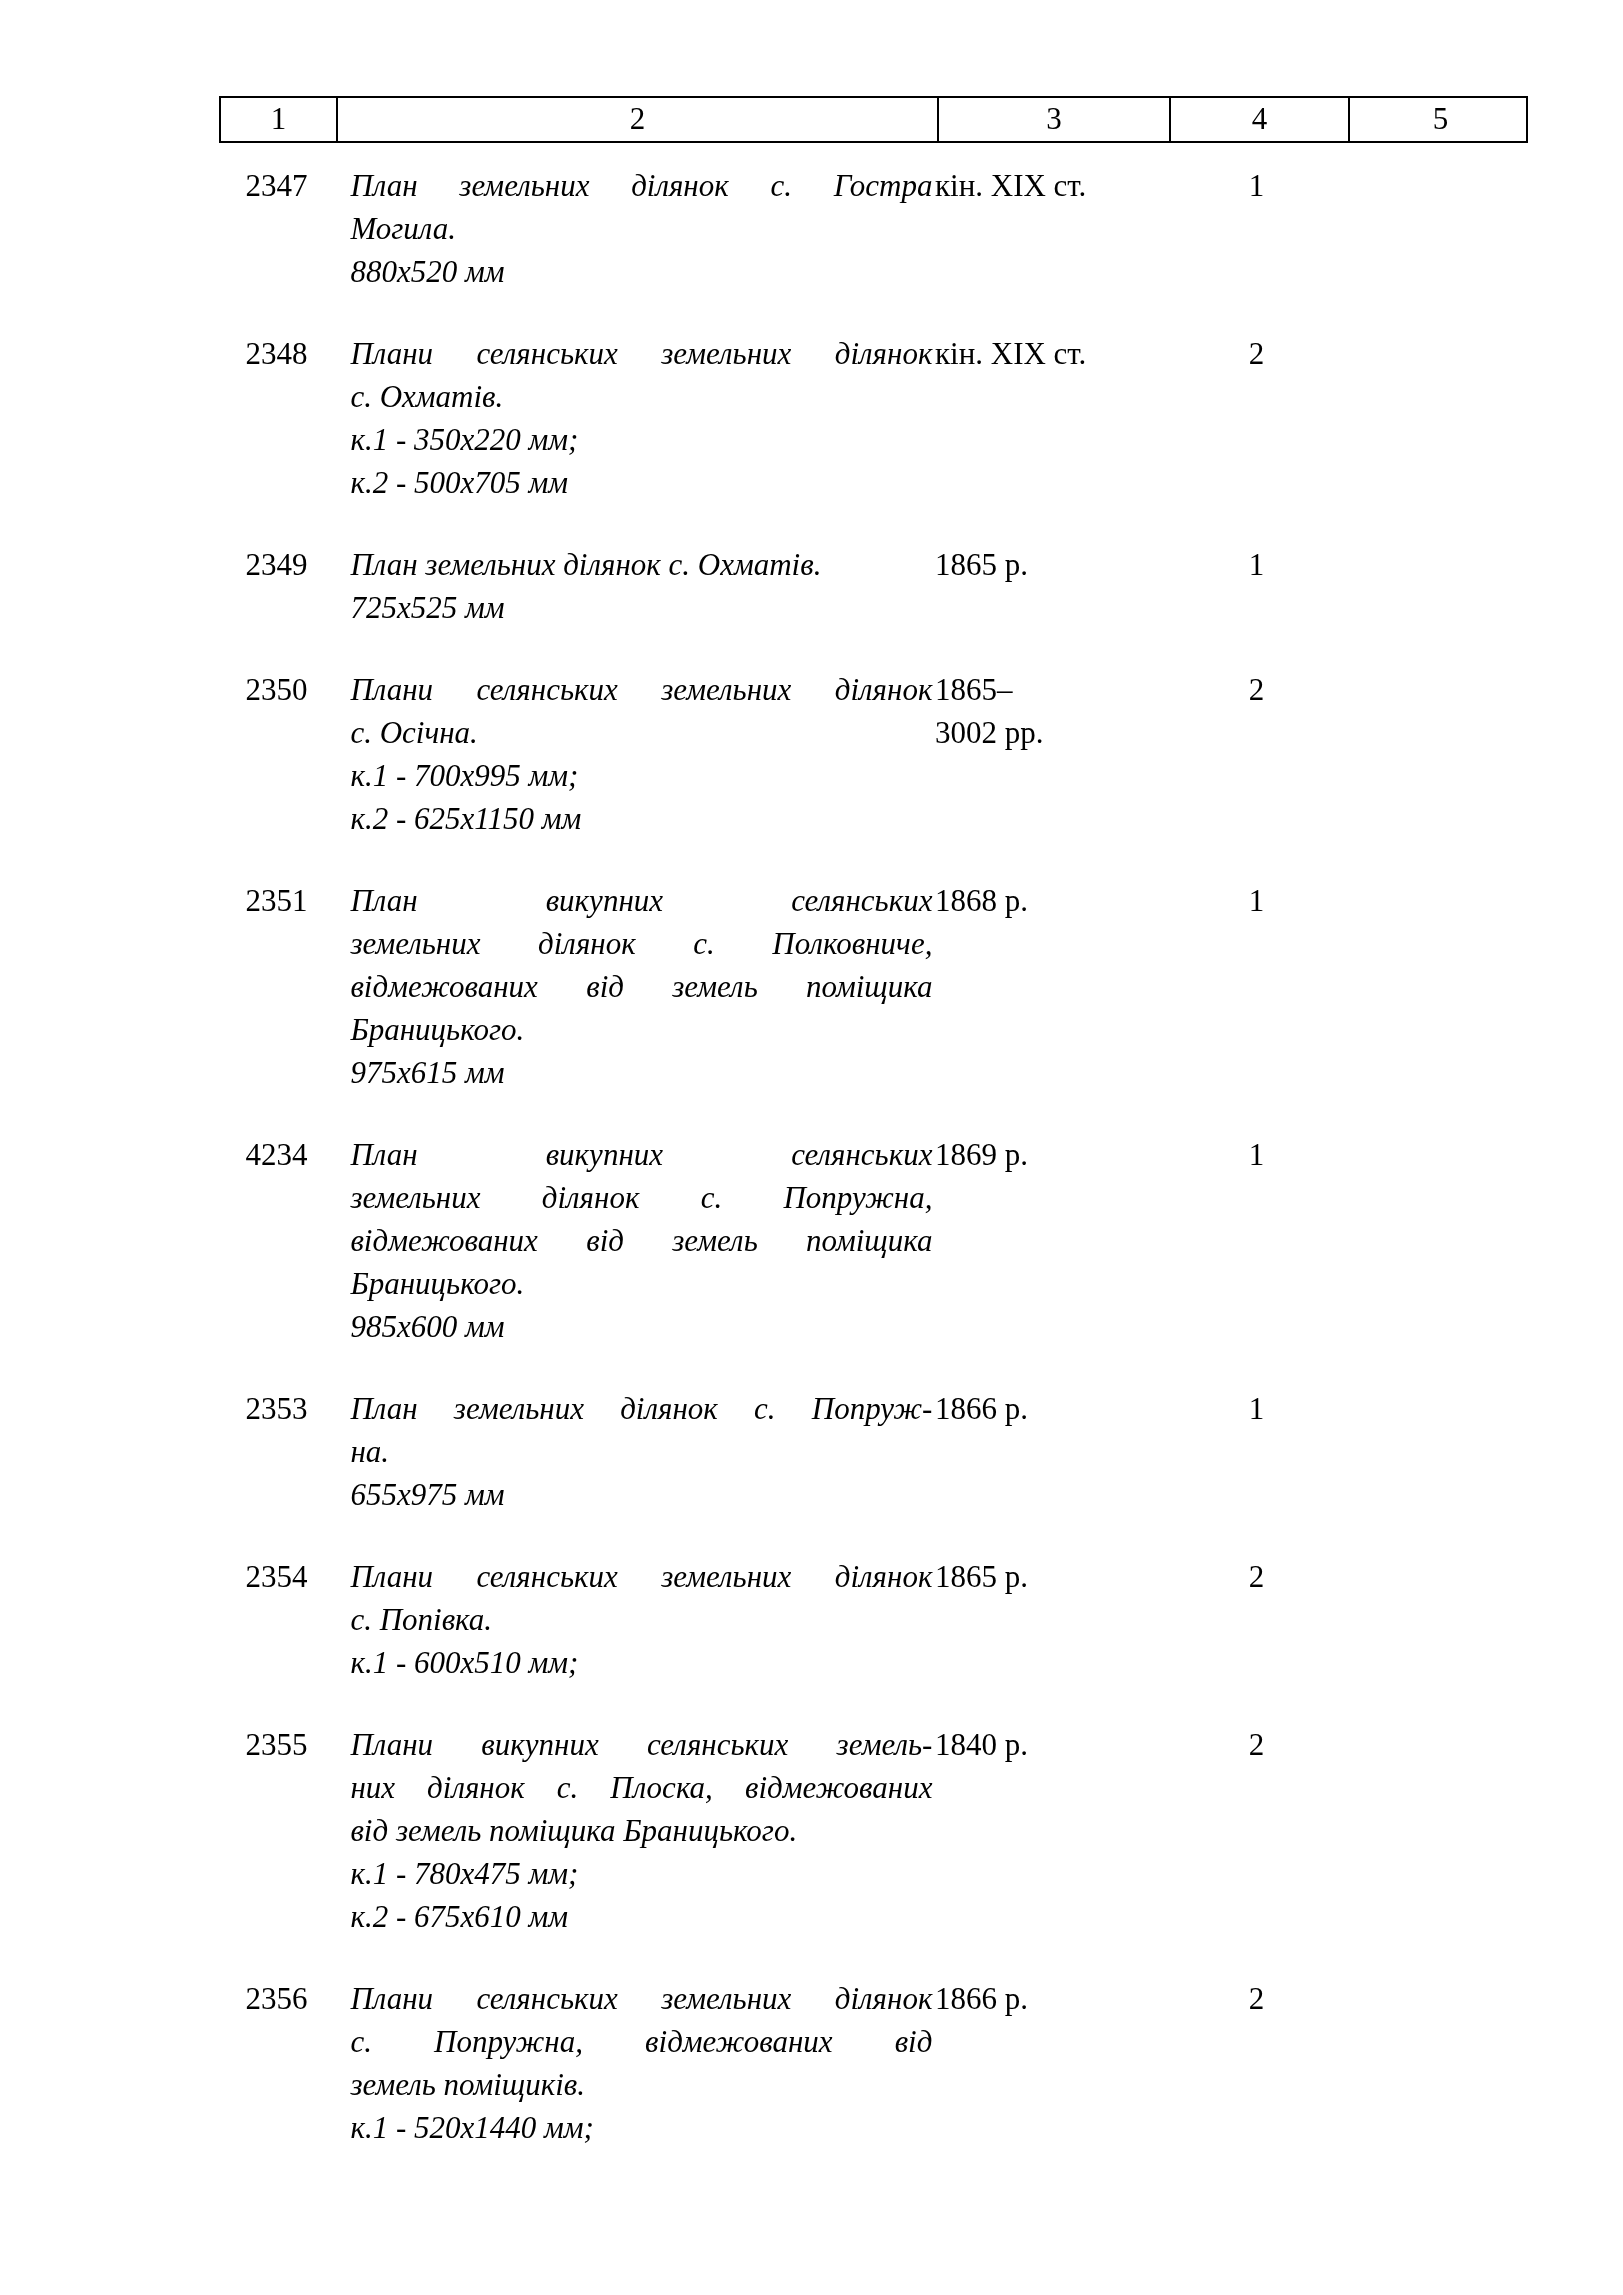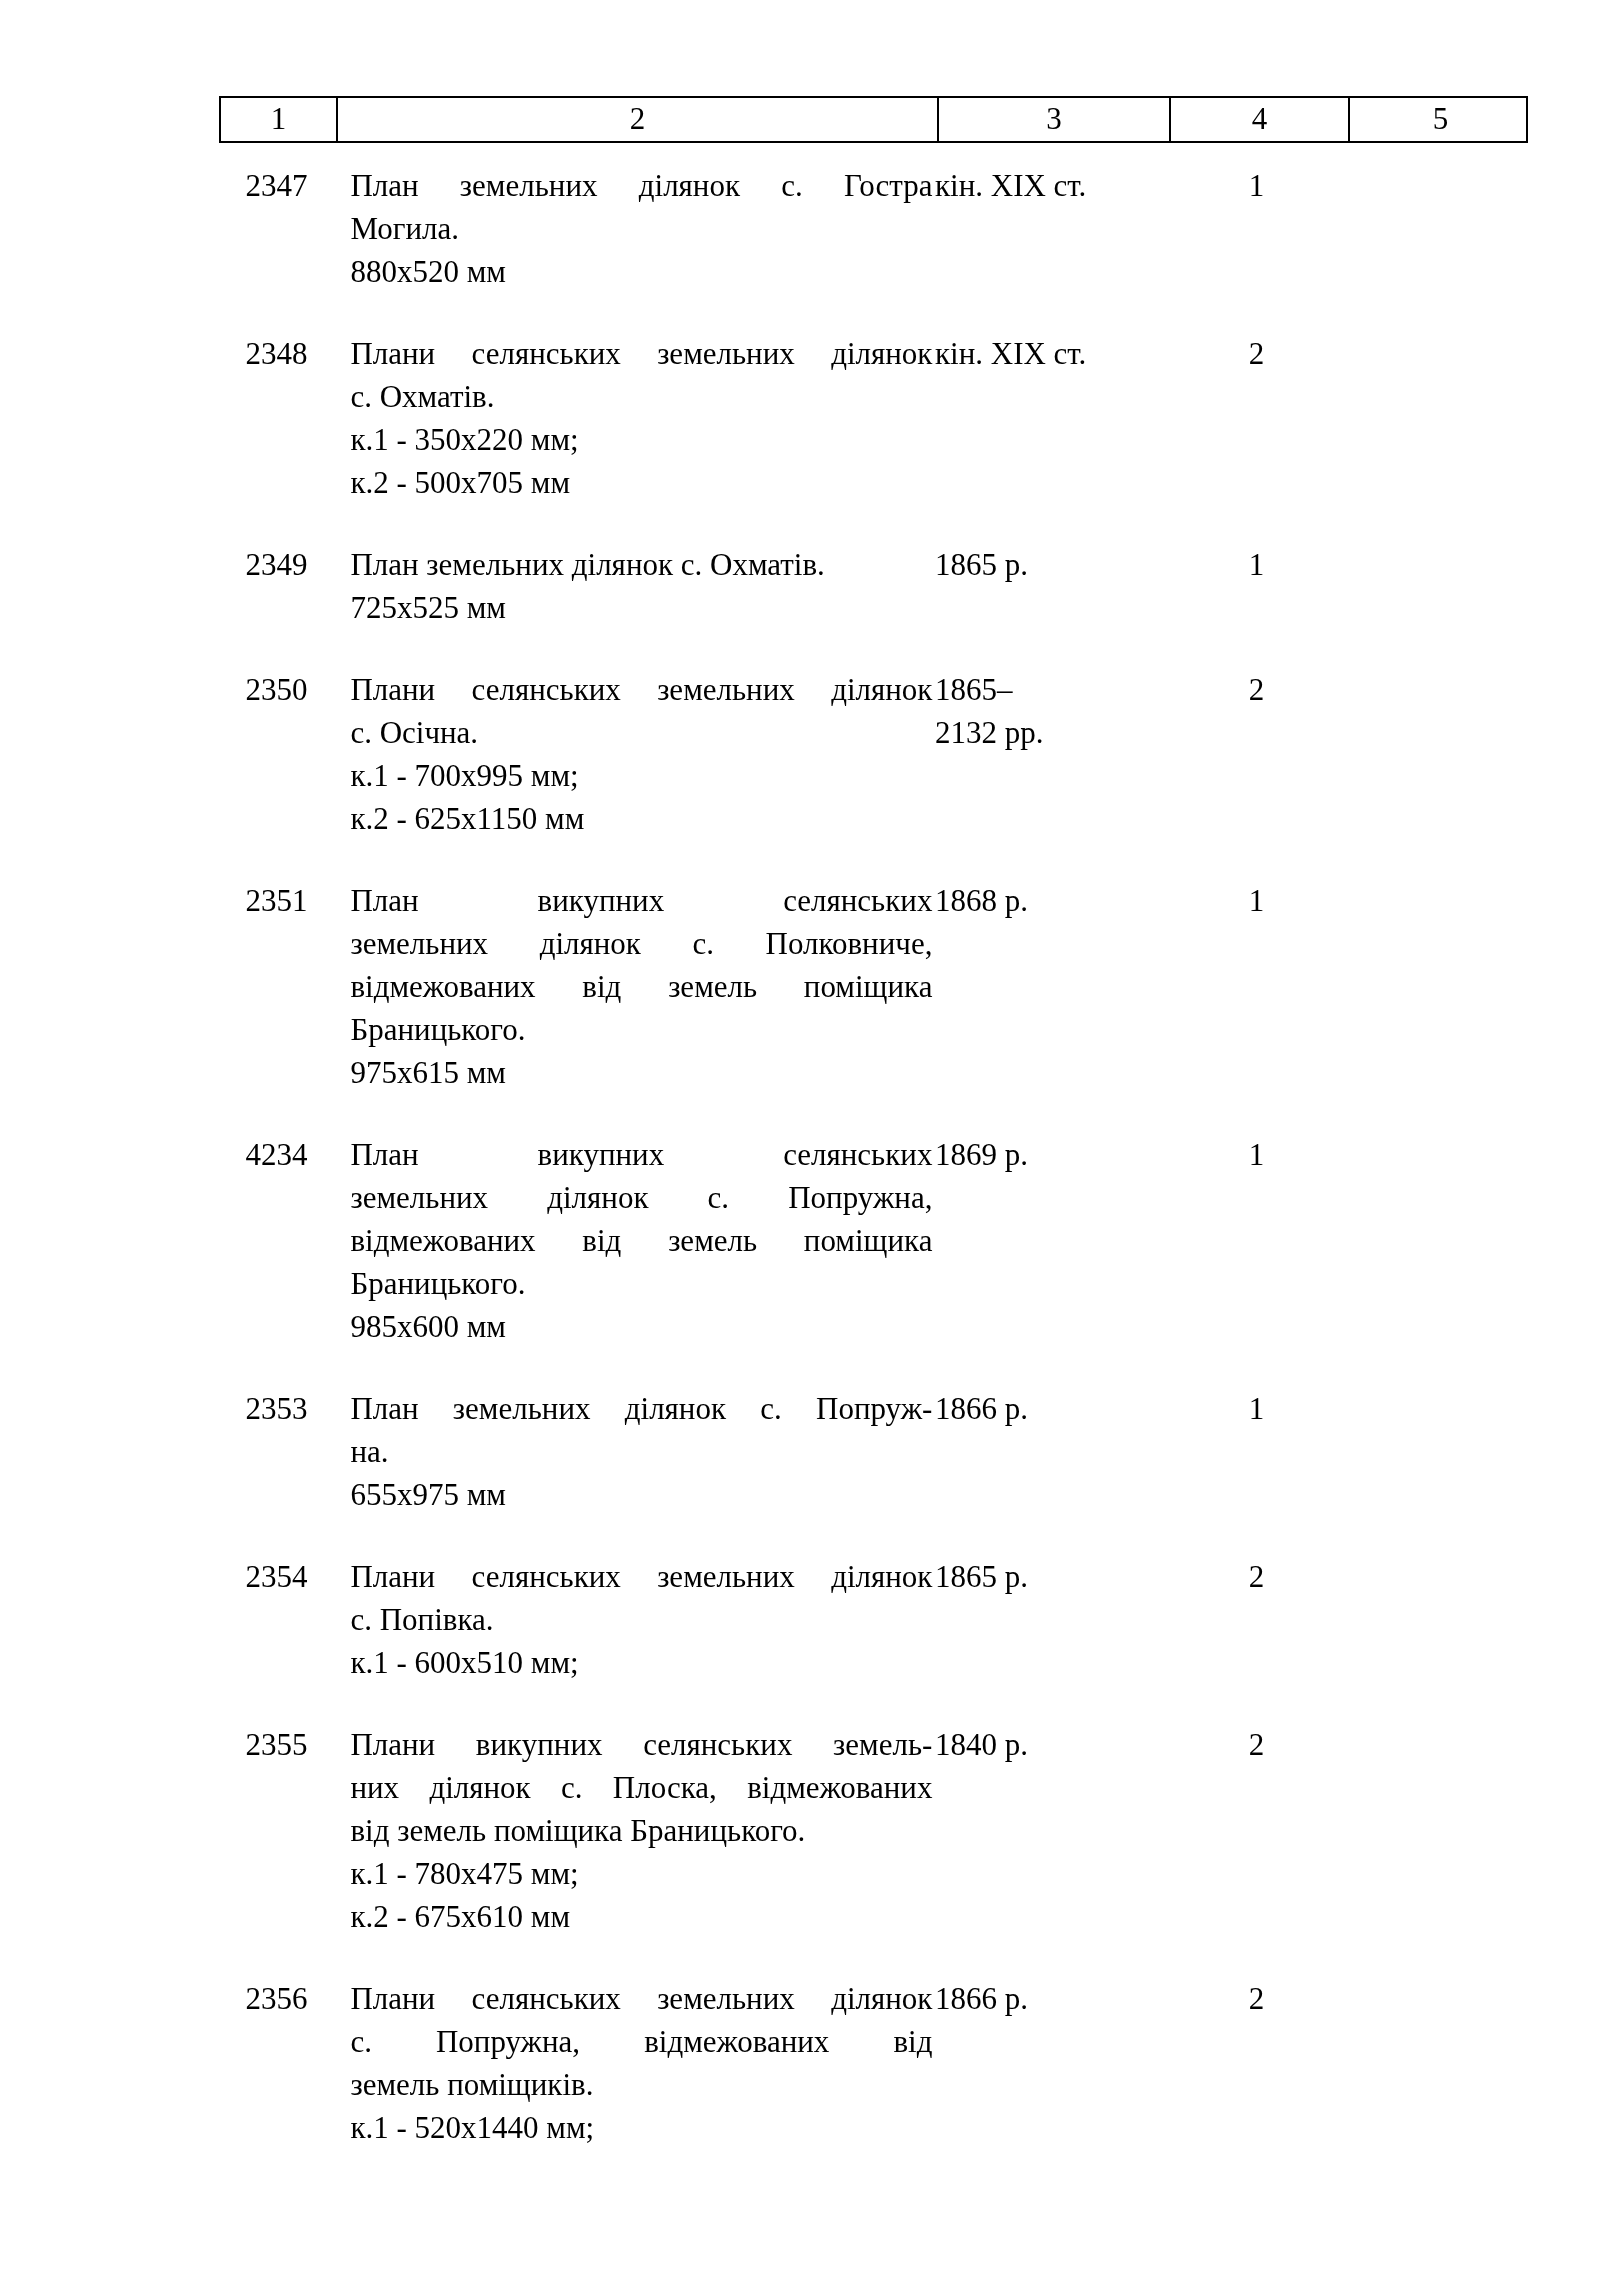--- a/index.html
+++ b/index.html
@@ -45,21 +45,21 @@
     width: 1309px;
   }
   .row {
     display: grid;
     grid-template-columns: 115px 601px 232px 179px 183px;
     line-height: 43px;
     margin-bottom: 39px;
   }
   .cell { box-sizing: border-box; }
   .num   { text-align: center; align-self: start; }
-  .desc  { padding: 0 2.6px 0 16.4px; }
+  .desc  { padding: 0 2.6px 0 16.4px; font-style: italic; }
   .date  { text-align: left; align-self: start; }
   .count { text-align: center; align-self: start; }
 
   .dline, .sline, .dateline { white-space: normal; }
   .just {
     text-align: justify;
     text-align-last: justify;
     -moz-text-align-last: justify;
   }
 </style>
@@ -116,21 +116,21 @@
       <div class="row">
         <div class="cell num">2350</div>
         <div class="cell desc">
           <div class="dline just">Плани селянських земельних ділянок</div>
           <div class="dline">с. Осічна.</div>
           <div class="sline">к.1 - 700х995 мм;</div>
           <div class="sline">к.2 - 625х1150 мм</div>
         </div>
         <div class="cell date">
           <div class="dateline">1865–</div>
-          <div class="dateline">2132 рр.</div>
+          <div class="dateline">3002 рр.</div>
         </div>
         <div class="cell count">2</div>
       </div>
       <div class="row">
         <div class="cell num">2351</div>
         <div class="cell desc">
           <div class="dline just">План викупних селянських</div>
           <div class="dline just">земельних ділянок с. Полковниче,</div>
           <div class="dline just">відмежованих від земель поміщика</div>
           <div class="dline">Браницького.</div>

